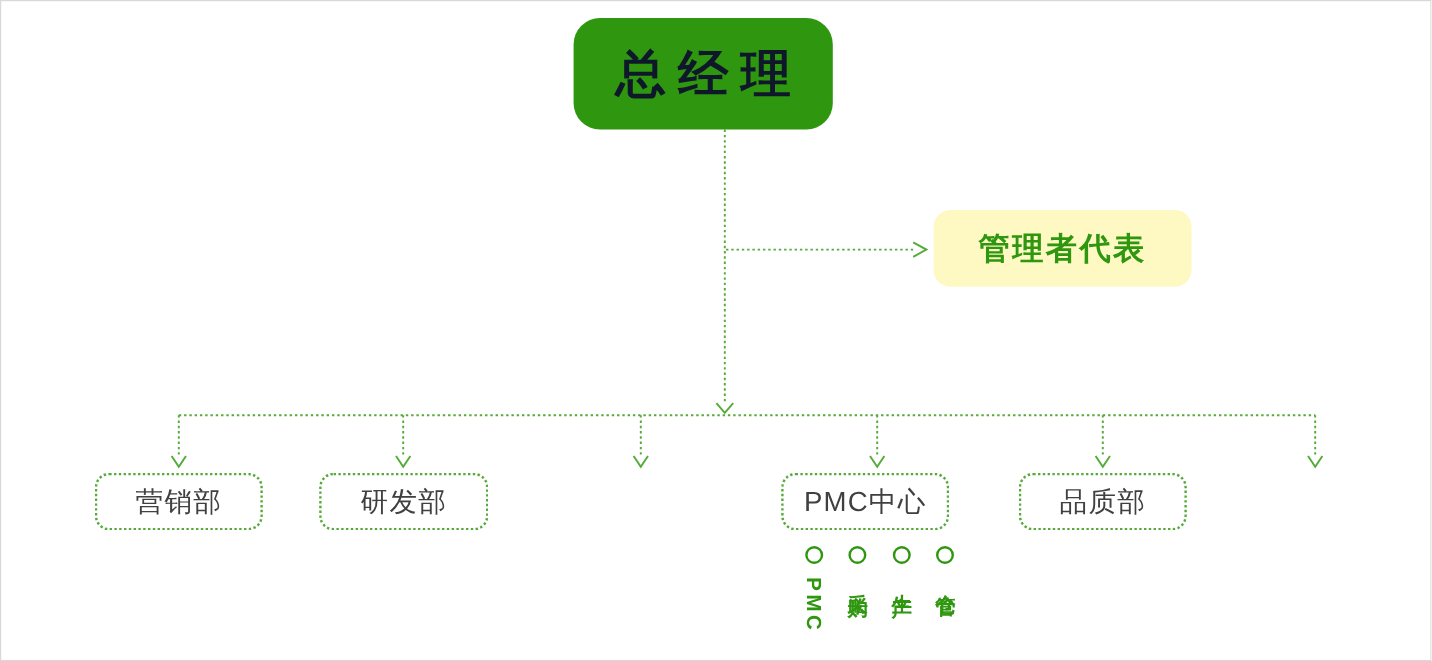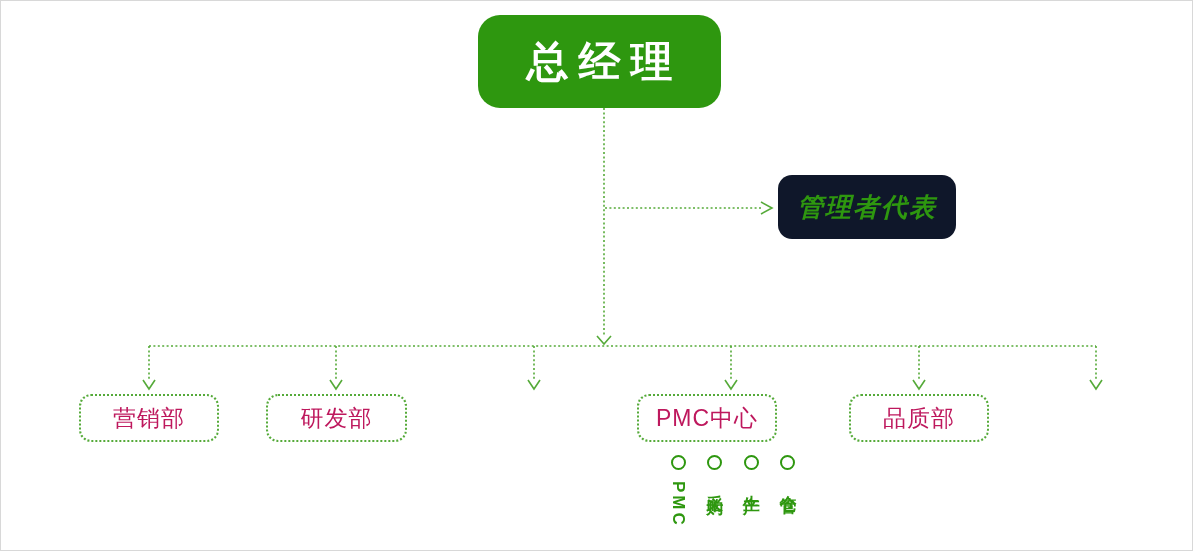--- a/index.html
+++ b/index.html
@@ -19,68 +19,67 @@
   }
   svg.connectors {
     position: absolute;
     left: 0; top: 0;
     width: 1193px; height: 551px;
     pointer-events: none;
   }
   .gm-box {
     position: absolute;
     left: 477px; top: 14px;
-    width: 243px; height: 93px;
+    width: 216px; height: 93px;
     background: #2e970f;
     border-radius: 22px;
-    color: #ffffff;
+    color: #0f172a;
     font-size: 42px;
     font-weight: 700;
     letter-spacing: 10px;
     display: flex;
     align-items: center;
     justify-content: center;
     text-indent: 10px; 
     cursor: default;
   }
   .mgr-box {
     position: absolute;
     left: 777px; top: 174px;
-    width: 178px; height: 64px;
-    background: #0f172a;
+    width: 215px; height: 64px;
+    background: #fef9c3;
     border-radius: 14px;
     color: #2e970f;
     font-size: 26px;
     font-weight: 700;
     letter-spacing: 2px;
     display: flex;
     align-items: center;
     justify-content: center;
-    font-style: italic;
   }
   .dept {
     position: absolute;
     top: 393px;
     height: 48px;
     box-sizing: border-box;
     background: #ffffff;
     border: 2px dotted #55aa39;
     border-radius: 12px;
-    color: #be185d;
+    color: #404040;
     font-size: 23px;
     font-weight: 400;
     letter-spacing: 1px;
     display: flex;
     align-items: center;
     justify-content: center;
   }
   .dept-1 { left: 78px;   width: 140px; }
   .dept-2 { left: 265px;  width: 141px; }
   .dept-3 { left: 463px;  width: 140px; }
-  .dept-4 { left: 636px;  width: 140px; }
+  .dept-4 { left: 650px;  width: 140px; }
   .dept-5 { left: 848px;  width: 140px; text-align: right; }
   .dept-6 { left: 1023px; width: 145px; }
   .subunits {
     position: absolute;
     left: 664px; top: 454px;
     width: 136px;
     display: flex;
     justify-content: space-between;
   }
   .subunit {

